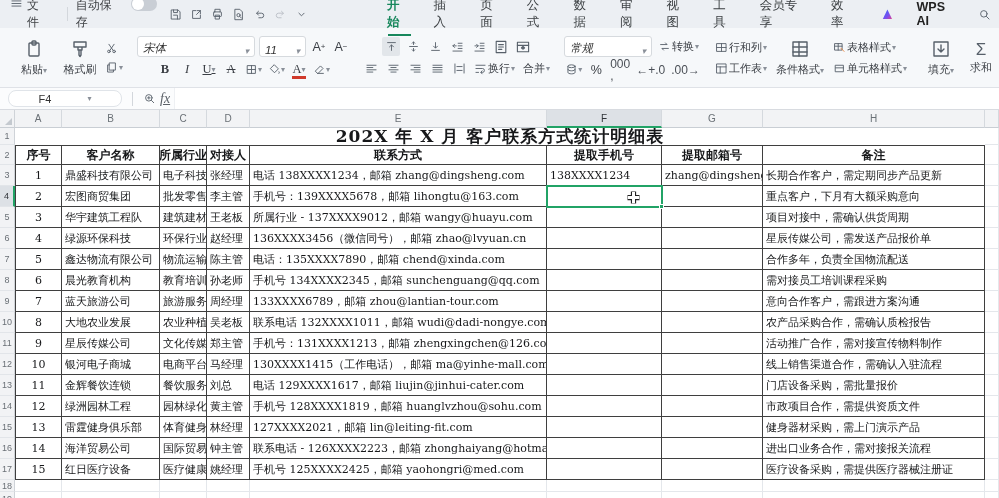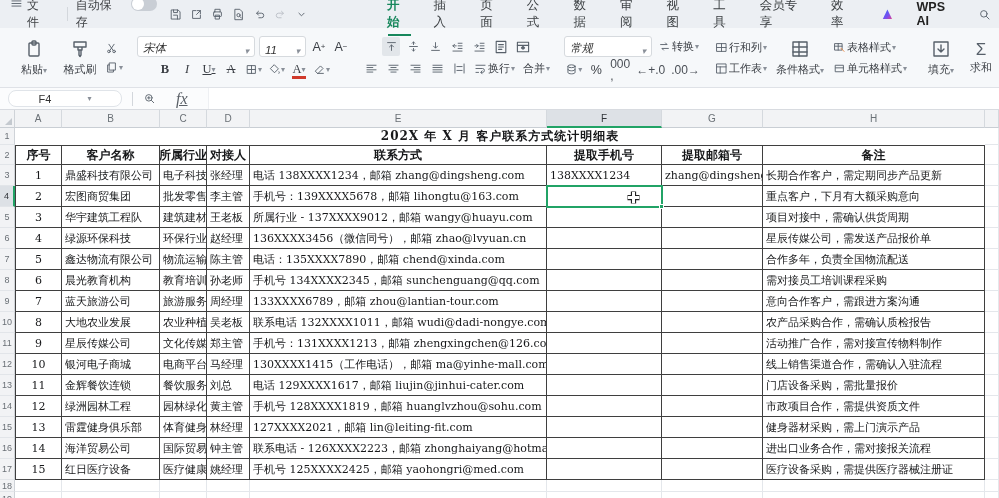--- a/index.html
+++ b/index.html
@@ -44,38 +44,38 @@
   .und-u { text-decoration:underline; font-family:"Liberation Serif",serif; }
   .strike-a { text-decoration:line-through; font-family:"Liberation Serif",serif; }
   .fontcolor { position:relative; font-family:"Liberation Serif",serif; }
   .fontcolor::after { content:""; position:absolute; left:2px; right:2px; bottom:0; height:3px; background:#d03a2b; }
   .tinytxt { font-size:12px; color:#4a4f56; line-height:1; text-align:left; }
 
   
   .fbar { height:22px; background:#fbfcfd; border-bottom:1px solid #d8dbe0; display:flex; align-items:center; padding:0 0 0 8px; }
   .namebox { width:114px; height:17px; background:#fff; border:1px solid #e0e4e9; border-radius:8px; display:flex; align-items:center; justify-content:center; gap:36px; font-size:11px; color:#333; }
   .fbar .vsep { margin:0 10px; }
-  .fxlab { font-style:italic; font-family:"Liberation Serif",serif; font-size:16px; color:#5b6168; margin:0 20px;text-decoration:underline; }
+  .fxlab { font-style:italic; font-family:"Liberation Serif",serif; font-size:14px; color:#5b6168; margin:0 4px;text-decoration:underline; }
   .finput { flex:1; height:100%; background:#fff; border-left:1px solid #eef0f3; }
 
   
   .grid-wrap { position:relative; width:999px; height:388px; background:#fff; overflow:hidden; }
   .grid { display:grid; }
   .c { overflow:hidden; white-space:nowrap; font-family:"DejaVu Serif", serif; font-size:11px; color:#17181a; background:#fff; display:flex; align-items:center; }
   .corner { background:#f2f3f5; border-right:1px solid #cfd3d8; border-bottom:1px solid #c9ced4; position:relative; }
   .corner::after { content:""; position:absolute; right:2px; bottom:2px; border-left:7px solid transparent; border-bottom:7px solid #c4c9cf; }
   .colh { background:#f2f3f5; border-right:1px solid #d5d9de; border-bottom:1px solid #c9ced4; font-family:"Liberation Sans",sans-serif; font-size:10px; color:#6a7076; justify-content:center; }
   .colh.sel { background:#dde1e6; color:#2f3338; border-bottom:2px solid #21a366; }
   .rnum { background:#f2f3f5; border-right:1px solid #cfd3d8; border-bottom:1px solid #e2e5e9; font-family:"Liberation Sans",sans-serif; font-size:9px; color:#6a7076; justify-content:center; }
   .rnum.sel { background:#dde1e6; color:#2f3338; border-right:2px solid #21a366; }
   .tb { border-right:1px solid #3f3f3f; border-bottom:1px solid #3f3f3f; padding:0 3px; }
   .tb.first { border-left:1px solid #3f3f3f; }
   .th { border-top:1px solid #3f3f3f; font-weight:bold; font-size:12px; justify-content:center; padding:0; }
   .ctr { justify-content:center; }
-  .title-c { font-weight:bold; font-size:12px; justify-content:center; letter-spacing:1px; }
+  .title-c { font-weight:bold; font-size:17px; justify-content:center; letter-spacing:1px; }
   .lite { border-right:1px solid #e4e7eb; border-bottom:1px solid #e4e7eb; }
   .sel-overlay { position:absolute; left:546px; top:75px; width:117px; height:23px; border:2px solid #21a366; pointer-events:none; }
   .sel-overlay .handle { position:absolute; right:-3px; bottom:-3px; width:5px; height:5px; background:#21a366; border:1px solid #fff; }
   .cursor-plus { position:absolute; left:626px; top:80px; pointer-events:none; }
 </style>
 </head>
 <body>
 
 <svg width="0" height="0" style="position:absolute">
   <defs>

